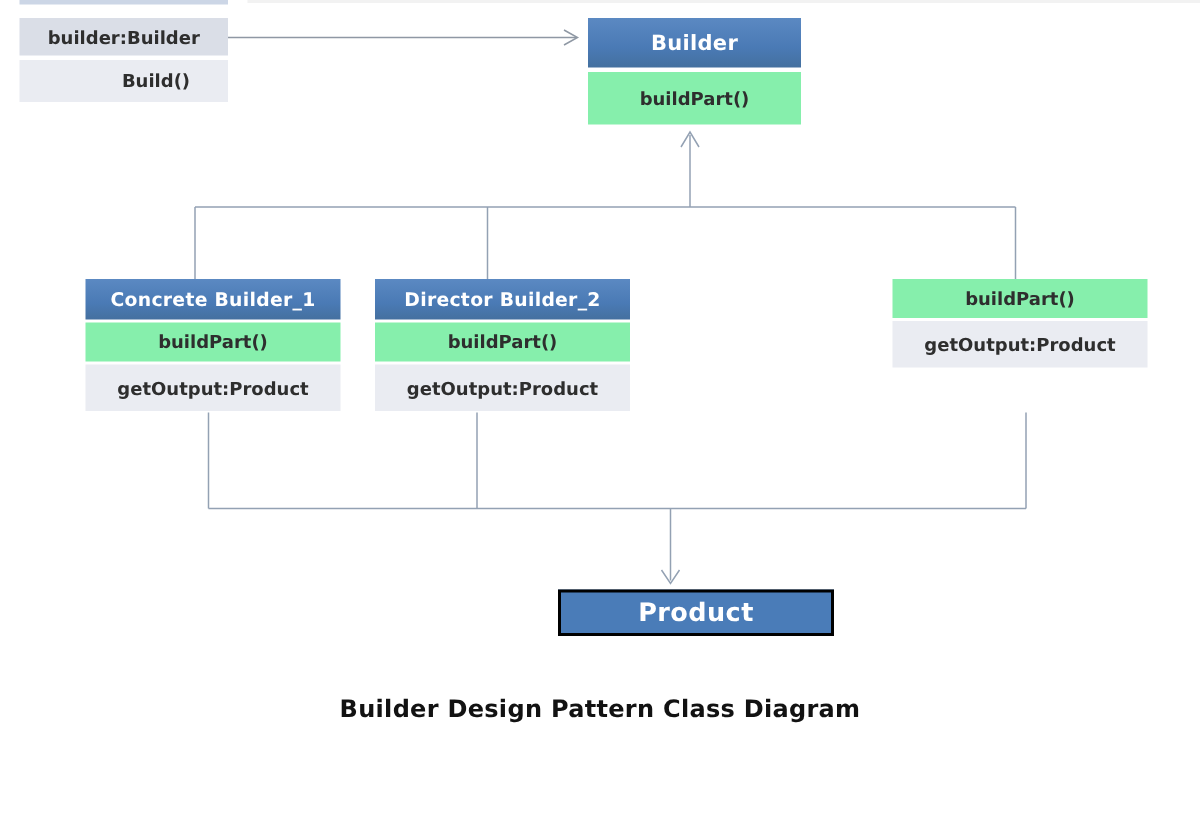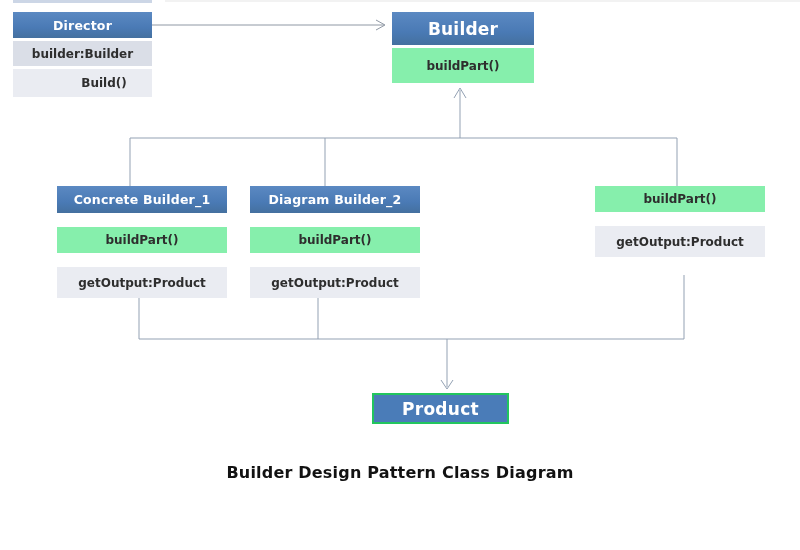--- a/index.html
+++ b/index.html
@@ -14,40 +14,40 @@
     color:#ffffff;font-weight:bold;font-size:12.5px;text-align:center;
     display:flex;align-items:center;justify-content:center;letter-spacing:.2px;
   }
   .cb-row{
     font-weight:bold;font-size:12px;color:#2e2e2e;text-align:center;
     display:flex;align-items:center;justify-content:center;
   }
   .row-dark{background:#86efac;}
   .row-mid{background:#dadee7;}
   .row-light{background:#eaecf2;}
-  .gap2{margin-bottom:14px;}
+  .gap2{margin-bottom:2px;}
   .gap3{margin-bottom:3px;}
   
   #box-director{left:13px;top:12px;width:139px;}
   #box-director .cb-header{height:26px;}
   #box-director .r1{height:25px;}
   #box-director .r2{height:28px;padding-left:43px;}
   #box-builder{left:392px;top:12px;width:142px;}
-  #box-builder .cb-header{height:33px;font-size:17px;}
+  #box-builder .cb-header{height:33px;font-size:14px;}
   #box-builder .r1{height:35px;}
   .concrete{top:186px;width:170px;}
   .concrete .cb-header{height:27px;}
   .concrete .r1{height:26px;}
   .concrete .r2{height:31px;}
   #box-cb1{left:57px;}
   #box-cb2{left:250px;}
   #box-cbn{left:595px;}
   #box-product{
-    position:absolute;left:372px;top:393px;width:137px;height:31px;
-    background:#4a7cb8;border:2px solid #22c55e;color:#fff;
+    position:absolute;left:372px;top:393px;width:184px;height:31px;
+    background:#4a7cb8;border:2px solid #000000;color:#fff;
     font-weight:bold;font-size:17px;display:flex;align-items:center;justify-content:center;
     letter-spacing:.3px;
   }
   .caption{
     position:absolute;left:0;top:463px;width:800px;text-align:center;
     font-weight:bold;font-size:16px;color:#121212;letter-spacing:.2px;
   }
   .connectors{position:absolute;left:0;top:0;width:800px;height:550px;}
   .topstrip-blue{position:absolute;left:13px;top:0;width:139px;height:3px;background:#ccd6e6;}
   .topstrip-gray{position:absolute;left:165px;top:0;width:635px;height:2px;background:#f2f2f2;}
@@ -77,38 +77,37 @@
       <path d="M139 275 V339"></path>
       <path d="M318 275 V339"></path>
       <path d="M684 275 V339"></path>
       <path d="M139 339 H684"></path>
       <path d="M447 339 V387"></path>
       <polyline points="441,380 447,389 453,380"></polyline>
     </g>
   </svg>
 
   <div class="classbox" id="box-director">
-    <div class="cb-header gap3">Director</div>
     <div class="cb-row row-mid r1 gap3">builder:Builder</div>
     <div class="cb-row row-light r2">Build()</div>
   </div>
 
   <div class="classbox" id="box-builder">
     <div class="cb-header gap3">Builder</div>
     <div class="cb-row row-dark r1">buildPart()</div>
   </div>
 
   <div class="classbox concrete" id="box-cb1">
     <div class="cb-header gap2">Concrete Builder_1</div>
     <div class="cb-row row-dark r1 gap2">buildPart()</div>
     <div class="cb-row row-light r2">getOutput:Product</div>
   </div>
 
   <div class="classbox concrete" id="box-cb2">
-    <div class="cb-header gap2">Diagram Builder_2</div>
+    <div class="cb-header gap2">Director Builder_2</div>
     <div class="cb-row row-dark r1 gap2">buildPart()</div>
     <div class="cb-row row-light r2">getOutput:Product</div>
   </div>
 
   <div class="classbox concrete" id="box-cbn">
     <div class="cb-row row-dark r1 gap2">buildPart()</div>
     <div class="cb-row row-light r2">getOutput:Product</div>
   </div>
 
   <div id="box-product">Product</div>

